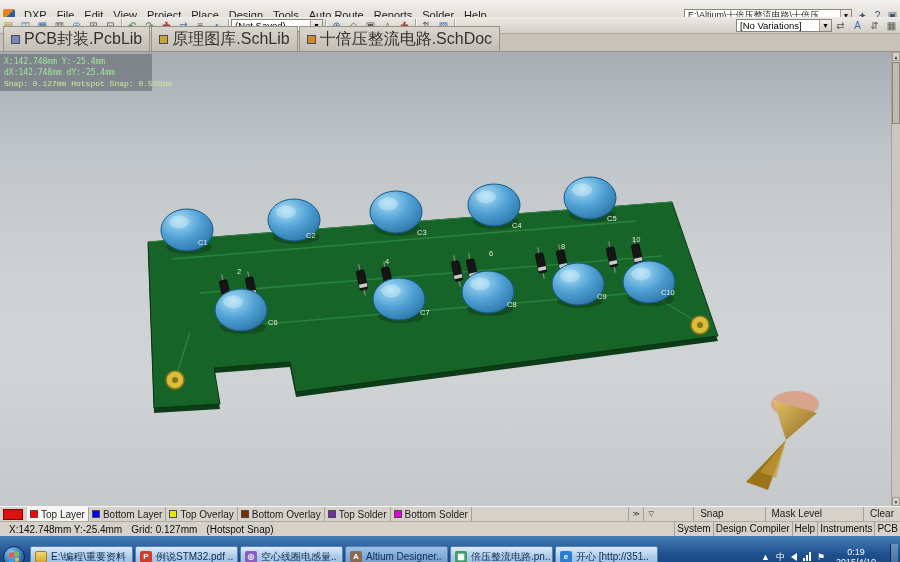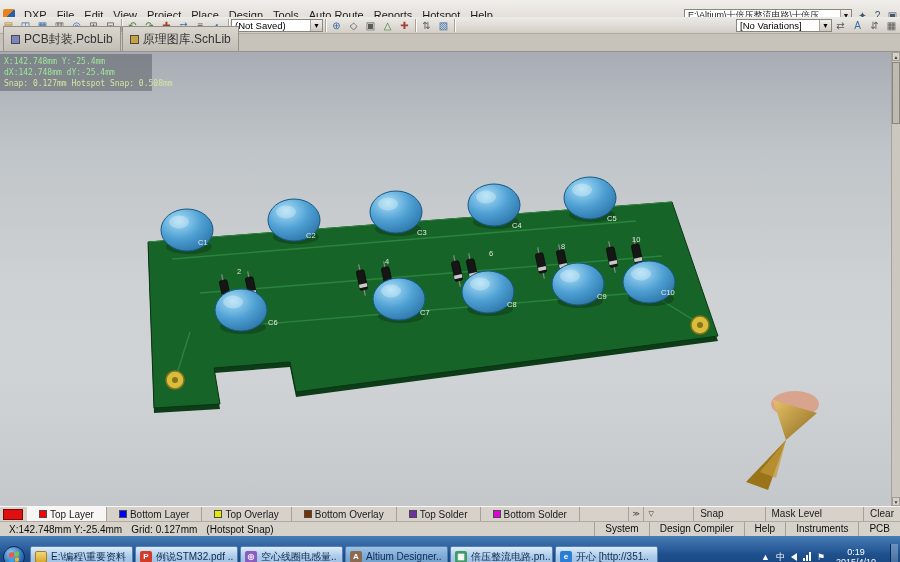--- a/index.html
+++ b/index.html
@@ -33,65 +33,65 @@
   .combo .dd { margin-left:auto; background:linear-gradient(#f2f0ec,#cfcbc3);
     border-left:1px solid #a8a49c; width:12px; height:11px; font-size:7px;
     line-height:11px; text-align:center; }
   .c-blue { color:#3c6ca8; } .c-green { color:#3f7d3f; } .c-red { color:#a04238; }
   .c-gold { color:#b08a2e; } .c-gray { color:#5a5a5a; }
 
   
   .tabbar { position:absolute; top:34px; left:0; right:0; height:18px; background:#c7c3bb;
     border-bottom:1px solid #96928a; display:flex; align-items:flex-end; padding-left:3px; }
   .dtab { display:flex; align-items:center; gap:4px; height:16px; padding:12px 7px;
-    font-size:12px; color:#333; white-space:nowrap; margin-right:1px;
+    font-size:16px; color:#333; white-space:nowrap; margin-right:1px;
     background:linear-gradient(#dad6ce,#c2beb6); border:1px solid #96928a; border-bottom:none; }
   .dtab.active { background:#f3f2ef; height:17px; color:#000; }
   .doc-ic { width:9px; height:9px; border:1px solid #4a4a4a; flex:none; }
   .di-pcblib { background:#7a86c2; } .di-schlib { background:#c8a23c; }
   .di-schdoc { background:#cf8a2e; } .di-pcbdoc { background:#4a9a52; }
 
   
   .viewport { position:absolute; top:52px; left:0; width:900px; height:454px; overflow:hidden;
     background:linear-gradient(180deg,#a8adb5 0%,#c0c5c9 22%,#cfd2d4 52%,#d0d3d5 72%,#c5c8ca 100%); }
   .hud { position:absolute; top:2px; left:0; width:152px; padding:2px 4px;
     background:rgba(95,101,106,0.58); color:#9fe89a;
     font-family:"DejaVu Sans Mono",monospace; font-size:8px; line-height:11px; white-space:nowrap; }
-  .hud .l3 { color:#d4e4a0; }
+  .hud .l3 { color:#d4e4a0;font-family:Liberation Mono, monospace; }
   .vscroll { position:absolute; top:0; right:0; bottom:0; width:9px;
     background:#cbc7bf; border-left:1px solid #a6a29a; }
   .vs-btn { width:8px; height:9px; font-size:5px; line-height:9px; text-align:center;
     color:#3c3c3c; background:#d6d2ca; border:1px solid #a29e96; }
   .vs-btn.bottom { position:absolute; bottom:0; left:0; }
   .vs-thumb { position:absolute; top:10px; left:0; width:8px; height:62px;
     background:#beb9b1; border:1px solid #8a867e; }
   svg text { font-family:"Liberation Sans",sans-serif; }
   .des  { font-size:7.5px; fill:#e6e9de; }
   .dnum { font-size:7.5px; fill:#dfe3d6; }
 
   
   .layerbar { position:absolute; top:506px; left:0; right:0; height:15px; background:#d6d2ca;
     border-top:1px solid #f8f7f5; display:flex; align-items:center; font-size:10px; color:#1a1a1a; }
   .chip { width:20px; height:11px; background:#e01010; border:1px solid #7a0808; margin:0 4px 0 3px; flex:none; }
-  .ltab { display:flex; align-items:center; gap:3px; padding:0 12px; height:14px;
+  .ltab { display:flex; align-items:center; gap:3px; padding:0 3px; height:14px;
     border-right:1px solid #a6a29a; white-space:nowrap; }
   .ltab.active { background:#f7f6f4; }
   .sw { width:8px; height:8px; border:1px solid #4a4a4a; flex:none; }
   .lb-spacer { flex:1; }
   .lb-ic { width:15px; text-align:center; font-size:7px; color:#333;
     border-left:1px solid #a6a29a; height:14px; line-height:14px; flex:none; }
   .lb-btn { padding:0 6px; border-left:1px solid #a6a29a; height:14px; line-height:14px;
     white-space:nowrap; flex:none;margin-left:35px; }
 
   
   .statusbar { position:absolute; top:521px; left:0; right:0; height:15px; background:#d6d2ca;
     border-top:1px solid #aeaaa2; display:flex; align-items:center; font-size:10px; color:#0e0e0e; }
   .sb-txt { margin-left:9px; white-space:nowrap; }
   .sb-spacer { flex:1; }
-  .sb-panel { padding:0 10px; border-left:1px solid #a6a29a; height:14px; line-height:14px; white-space:nowrap; }
+  .sb-panel { padding:0 2px; border-left:1px solid #a6a29a; height:14px; line-height:14px; white-space:nowrap; }
 
   
   .taskbar { position:absolute; top:536px; left:0; right:0; height:41px;
     background:linear-gradient(#477cb6,#1e508d 45%,#153e76);
     display:flex; align-items:center; padding-left:3px; }
   .orb { width:22px; height:22px; border-radius:50%; flex:none; margin-right:5px;
     background:radial-gradient(circle at 35% 28%,#86c4f2,#2a6cb8 62%,#123d76);
     border:1px solid #0b2a52; display:flex; align-items:center; justify-content:center; }
   .orb-flag { width:10px; height:10px; display:grid; grid-template-columns:1fr 1fr; gap:1px;
     transform:skewY(-8deg); }
@@ -127,21 +127,21 @@
   <span class="menu-item">DXP</span>
   <span class="menu-item">File</span>
   <span class="menu-item">Edit</span>
   <span class="menu-item">View</span>
   <span class="menu-item">Project</span>
   <span class="menu-item">Place</span>
   <span class="menu-item">Design</span>
   <span class="menu-item">Tools</span>
   <span class="menu-item">Auto Route</span>
   <span class="menu-item">Reports</span>
-  <span class="menu-item">Hotspot</span>
+  <span class="menu-item">Solder</span>
   <span class="menu-item">Help</span>
   <span class="mb-spacer"></span>
   <div class="pathbox">
     <span>E:\Altium\十倍压整流电路\十倍压</span>
     <span class="dd">▼</span>
   </div>
   <span class="mb-ic">✦</span>
   <span class="mb-ic">?</span>
   <span class="mb-ic">▣</span>
 </div>
@@ -189,20 +189,24 @@
 
 <div class="tabbar">
   <div class="dtab">
     <span class="doc-ic di-pcblib"></span>
     <span>PCB封装.PcbLib</span>
   </div>
   <div class="dtab">
     <span class="doc-ic di-schlib"></span>
     <span>原理图库.SchLib</span>
   </div>
+  <div class="dtab">
+    <span class="doc-ic di-schdoc"></span>
+    <span>十倍压整流电路.SchDoc</span>
+  </div>
 </div>
 
 <div class="viewport">
   <svg width="891" height="454" viewBox="0 0 891 454">
     <defs>
       <radialGradient id="capG" cx="0.35" cy="0.28" r="0.95">
         <stop offset="0" stop-color="#a9def6"></stop>
         <stop offset="0.45" stop-color="#4fa0d4"></stop>
         <stop offset="1" stop-color="#1d6295"></stop>
       </radialGradient>

